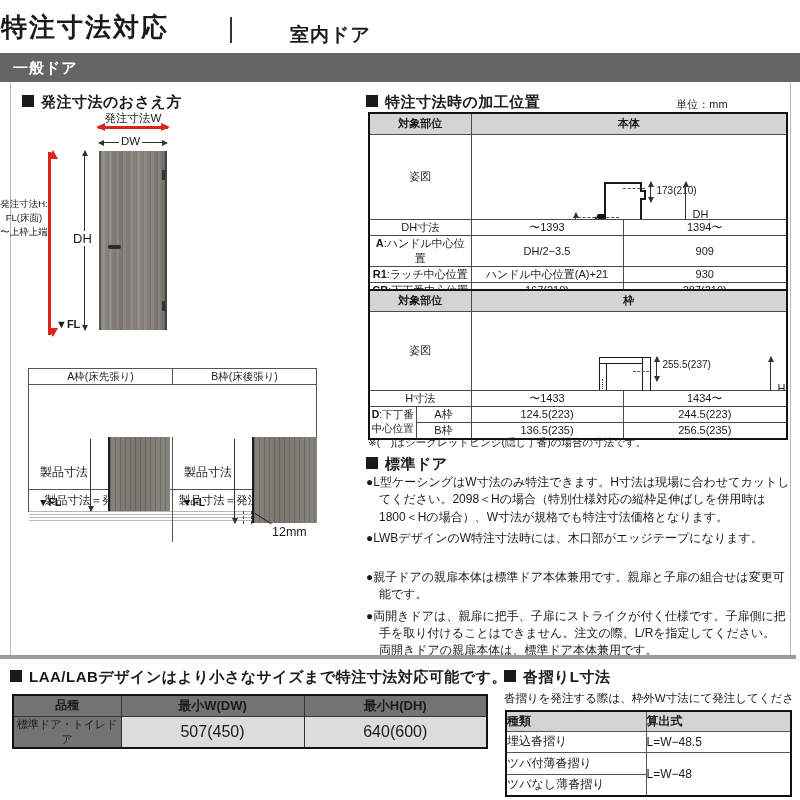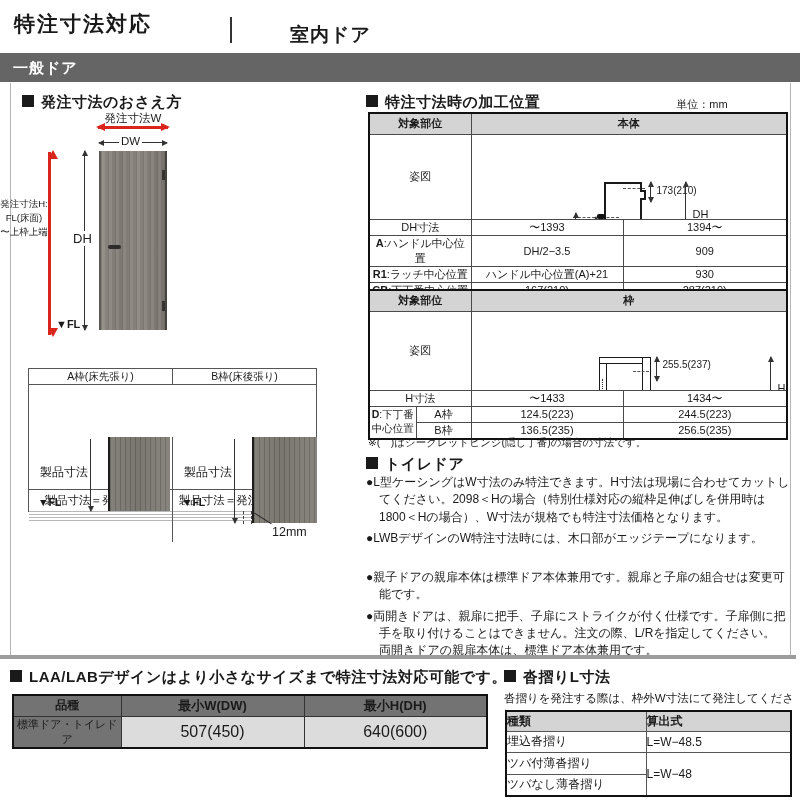--- a/index.html
+++ b/index.html
@@ -3,21 +3,21 @@
 <meta charset="utf-8">
 <style>
   :root { --red:#d9251c; --ink:#1a1a1a; --line:#4a4a4a; --hdrbg:#d4d4d4; --valbg:#dcdcdc; }
   * { box-sizing:border-box; margin:0; padding:0; }
   body { font-family:"Liberation Sans","DejaVu Sans",sans-serif; background:#fff; color:var(--ink); }
   #page { position:relative; width:800px; height:800px; background:#fff; overflow:hidden; }
 
   .abs { position:absolute; }
 
   
-  .hdr-title { left:14px; top:10px; font-size:21px; font-weight:bold; letter-spacing:2px; }
+  .hdr-title { left:1px; top:10px; font-size:26px; font-weight:bold; letter-spacing:2px; }
   .hdr-sep { left:230px; top:17px; width:2px; height:26px; background:#333; }
   .hdr-sub { left:290px; top:22px; font-size:19px; font-weight:bold; letter-spacing:1px; }
   .band { left:0; top:53px; width:800px; height:29px; background:#656565; color:#fff;
           font-size:15px; font-weight:bold; line-height:29px; padding-left:13px; letter-spacing:1px; }
   .content-frame { left:10px; top:83px; width:781px; height:572px;
           border-left:1px solid #b5b5b5; border-right:1px solid #b5b5b5; }
 
   .sec-h { font-size:15px; font-weight:bold; letter-spacing:.5px; white-space:nowrap; }
   .sec-h .sq { display:inline-block; width:12px; height:12px; background:#1a1a1a; margin-right:7px; }
 
@@ -253,21 +253,21 @@
       <td>B枠</td>
       <td>136.5(235)</td>
       <td>256.5(235)</td>
     </tr>
   </tbody>
     </table>
 
   <div class="abs smalltext" style="left:368px; top:436px;">※(　)はシークレットヒンジ(隠し丁番)の場合の寸法です。</div>
 
   <div class="abs sec-h" style="left:366px; top:455px;">
-    <span class="sq"></span><span>トイレドア</span>
+    <span class="sq"></span><span>標準ドア</span>
   </div>
   <div class="abs" style="left:366px; top:474px; width:426px; font-size:12px; line-height:1.44;">
     <div style="padding-left:13px; text-indent:-13px;" class="preline"><span>●</span><span>L型ケーシングはW寸法のみ特注できます。H寸法は現場に合わせてカットしてください。2098＜Hの場合（特別仕様対応の縦枠足伸ばしを併用時は1800＜Hの場合）、W寸法が規格でも特注寸法価格となります。</span></div>
     <div style="padding-left:13px; text-indent:-13px; margin-top:4px;" class="preline"><span>●</span><span>LWBデザインのW特注寸法時には、木口部がエッジテープになります。</span></div>
     <div style="padding-left:13px; text-indent:-13px; margin-top:22px;" class="preline"><span>●</span><span>親子ドアの親扉本体は標準ドア本体兼用です。親扉と子扉の組合せは変更可能です。</span></div>
     <div style="padding-left:13px; text-indent:-13px; margin-top:4px;" class="preline"><span>●</span><span>両開きドアは、親扉に把手、子扉にストライクが付く仕様です。子扉側に把手を取り付けることはできません。注文の際、L/Rを指定してください。
 両開きドアの親扉本体は、標準ドア本体兼用です。</span></div>
   </div>
 
   <div class="abs divider"></div>

